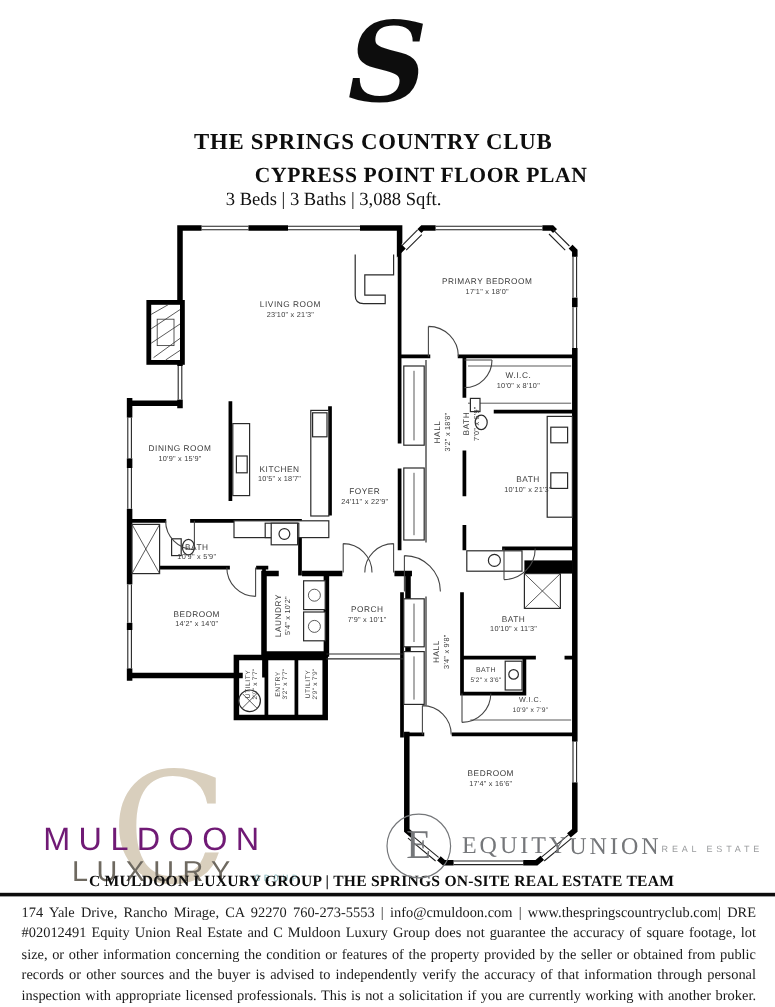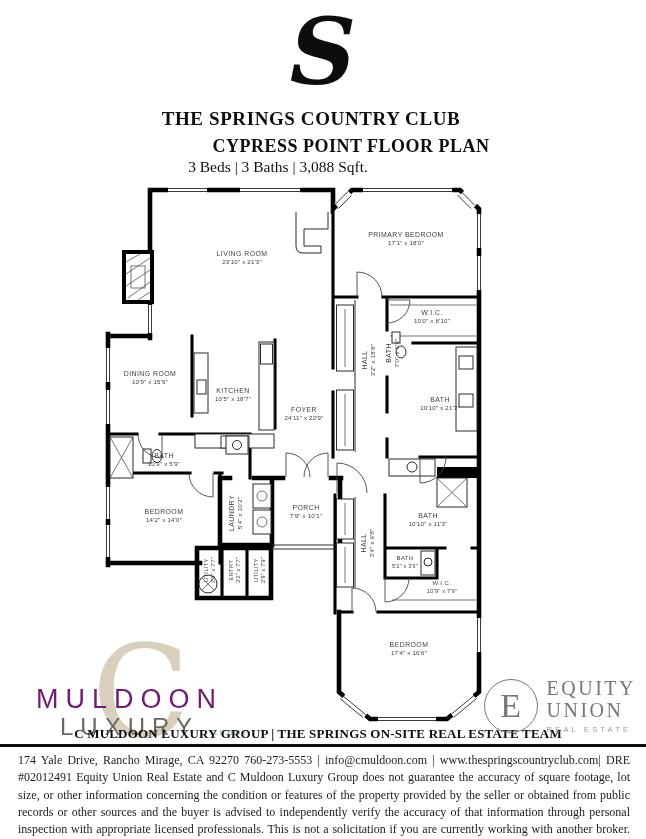--- a/index.html
+++ b/index.html
@@ -43,21 +43,21 @@
     font-size:24px;letter-spacing:7px;color:#6e6960;}
   .m-line3{position:absolute;left:182px;top:84px;font-family:Liberation Mono, monospace;
     font-size:8px;letter-spacing:3px;color:#8ab9be;}
   .team-line{left:0;top:726px;width:636px;text-align:center;font-weight:bold;
     font-size:13px;letter-spacing:.2px;color:#0d0d0d;}
   .rule{left:0;top:744px;width:646px;height:2.5px;background:#0d0d0d;}
   .equity{right:10px;top:678px;display:flex;align-items:center;gap:9px;}
   .e-circle{width:52px;height:52px;border:1.6px solid #75777a;border-radius:50%;
     display:flex;align-items:center;justify-content:center;
     font-family:"Liberation Serif",serif;font-size:34px;color:#75777a;}
-  .e-text{display:flex;flex-direction:column;line-height:1;}
+  .e-text{display:flex;flex-direction:row;line-height:1;align-items:center;}
   .e-line1,.e-line2{font-family:"Liberation Serif",serif;font-size:20px;
     letter-spacing:2.5px;color:#75777a;}
   .e-line2{margin-top:2px;}
   .e-line3{font-family:"Liberation Sans",sans-serif;font-size:7.5px;
     letter-spacing:3.2px;color:#9a9c9e;margin-top:6px;}
   .disclaimer{left:18px;top:752px;width:612px;font-size:12px;line-height:1.44;
     text-align:justify;color:#1b1b1b;}
 </style>
 </head>
 <body>

